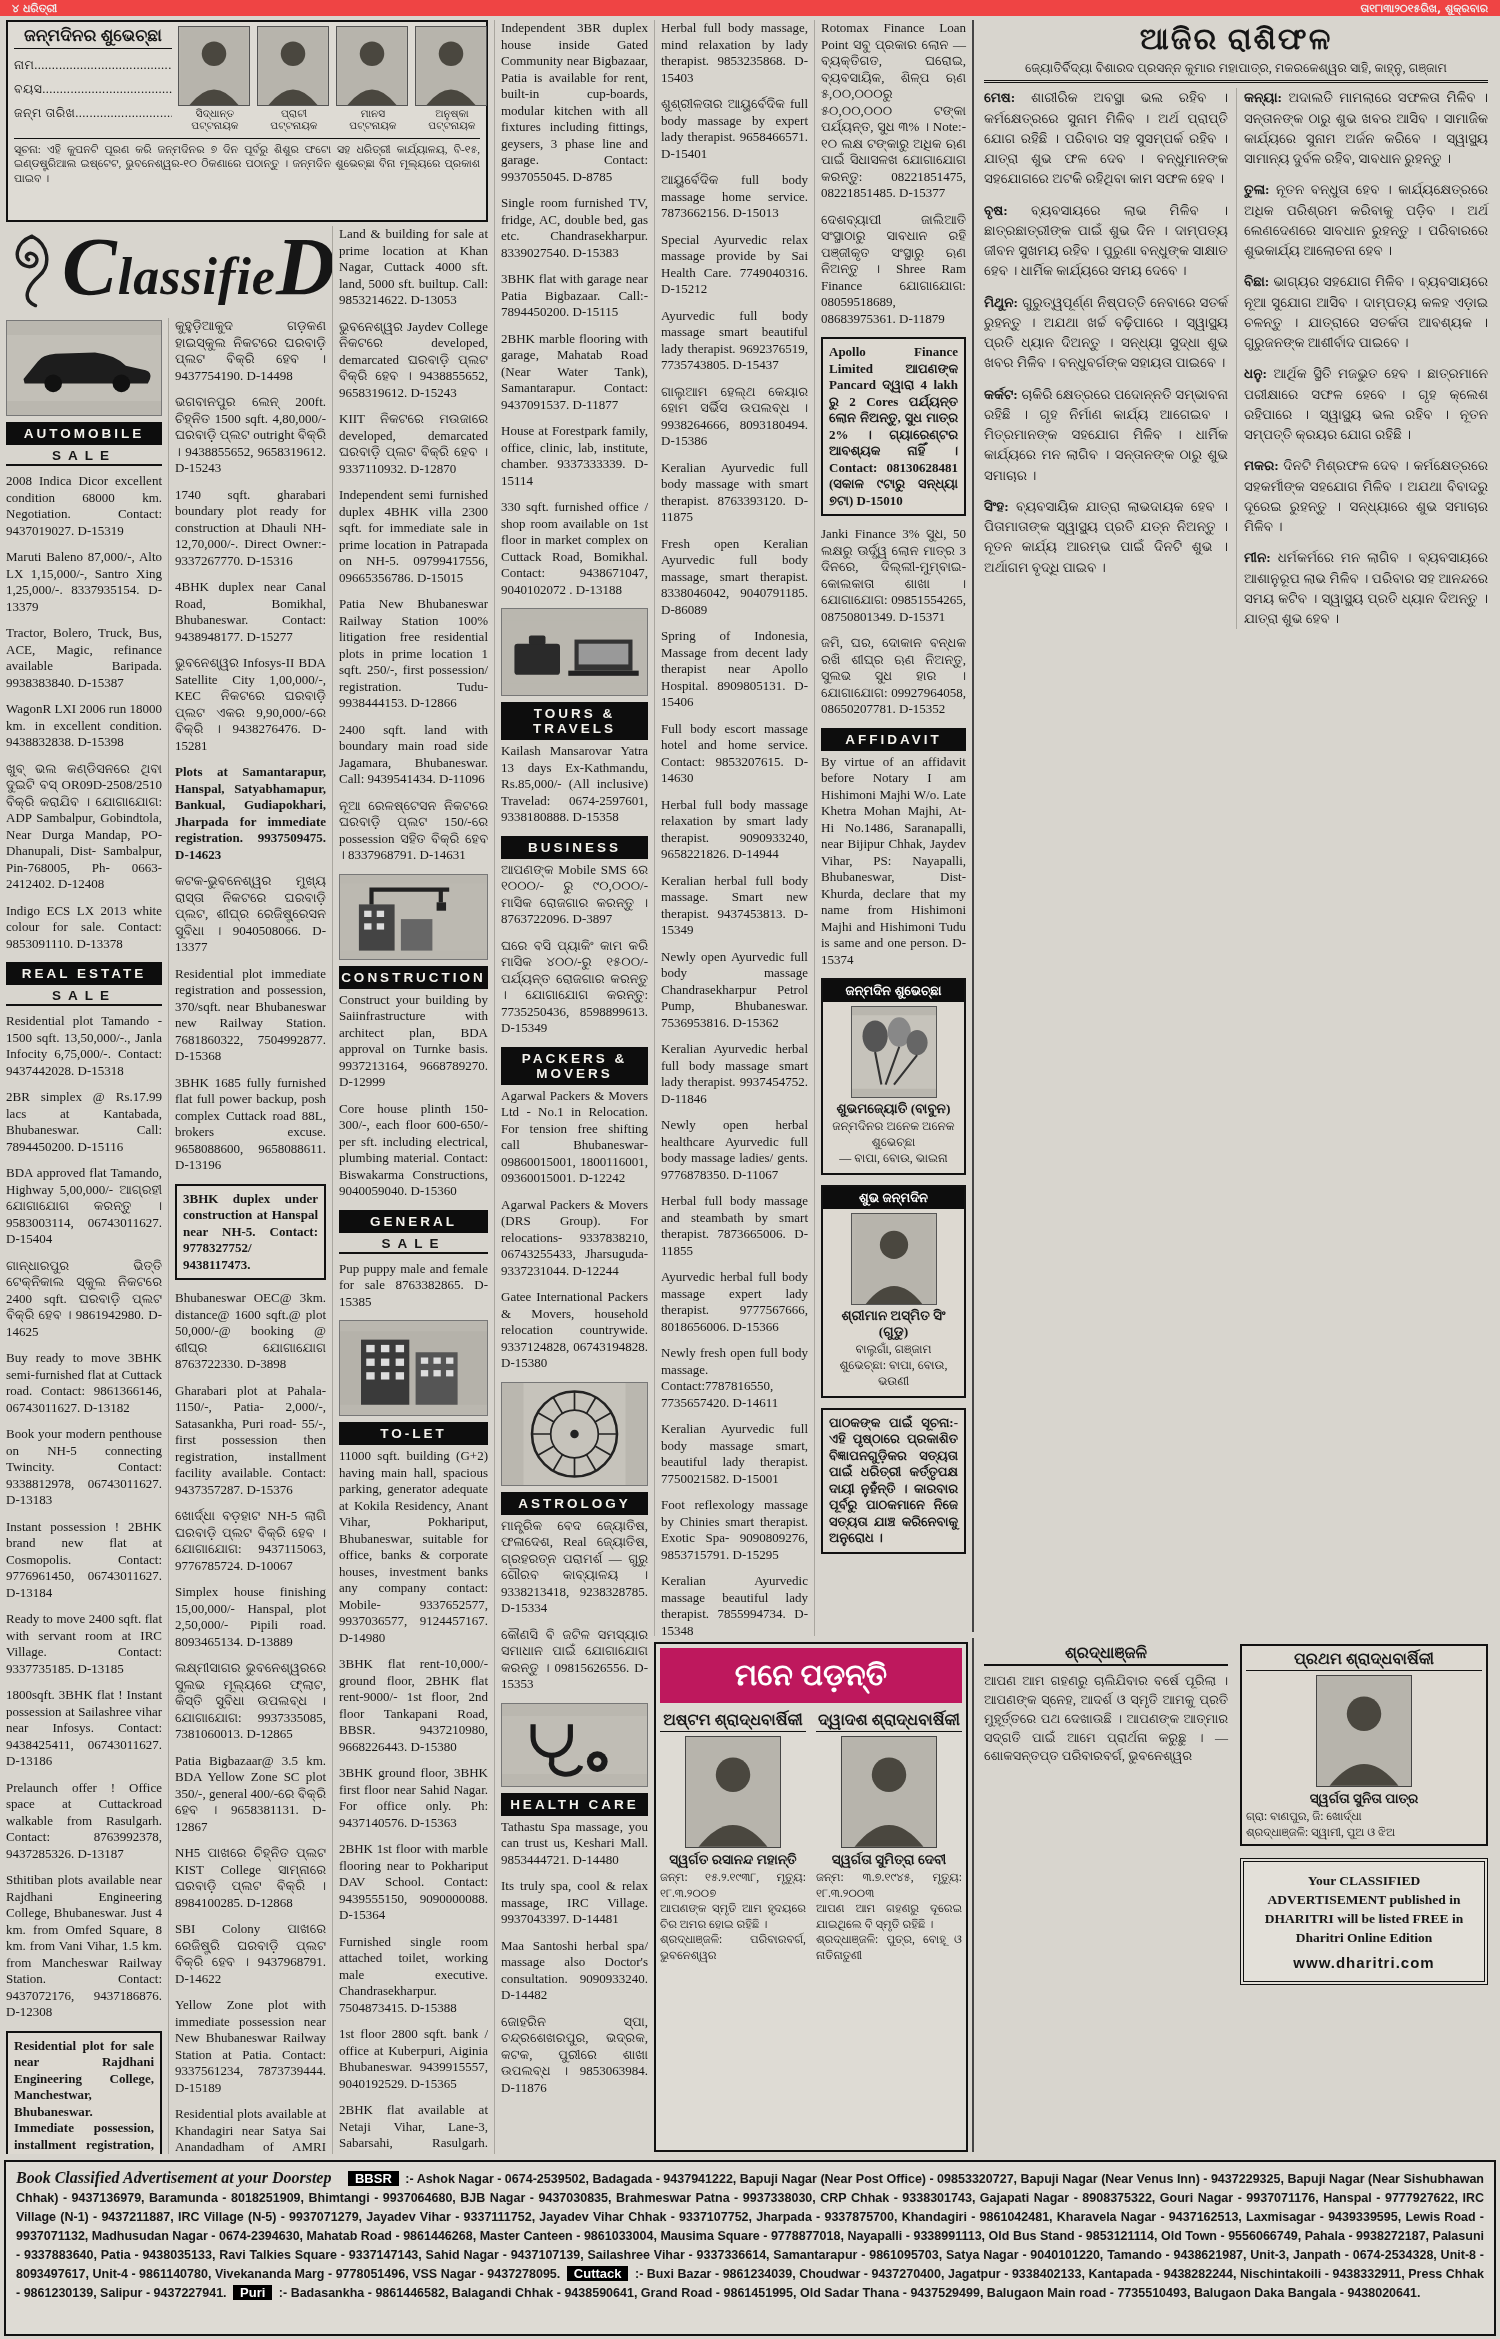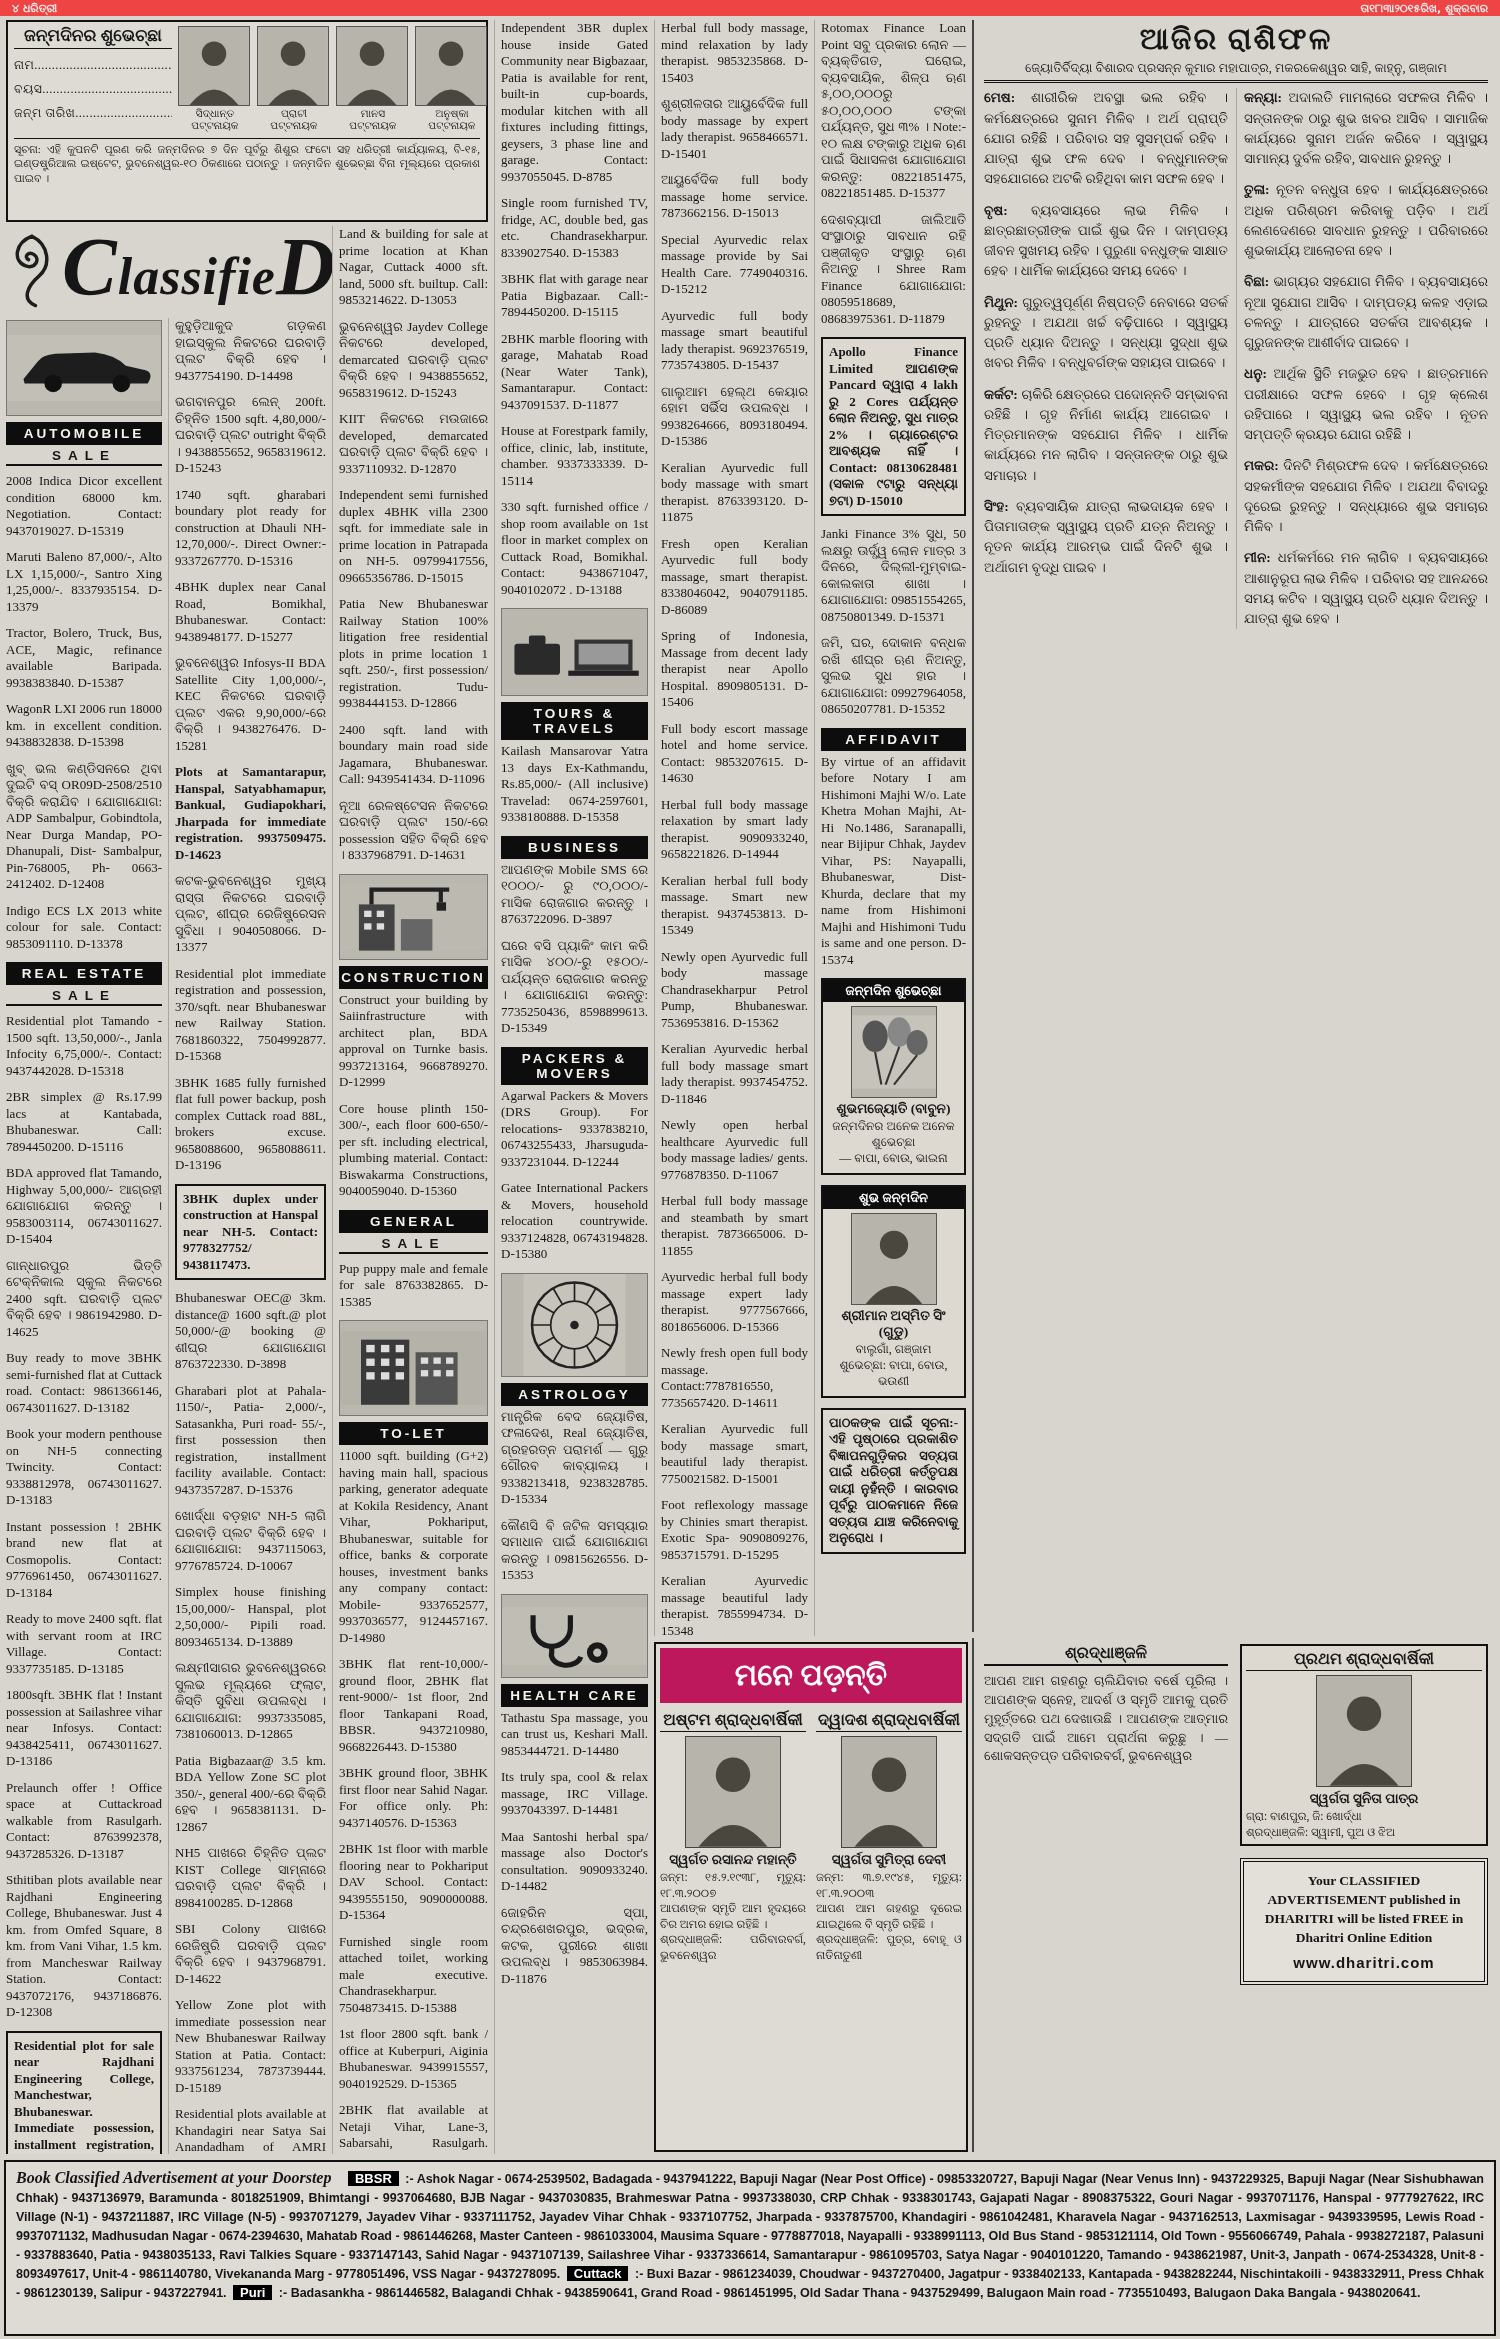--- a/index.html
+++ b/index.html
@@ -293,20 +293,21 @@
           <rect x="74" y="22" width="48" height="20" fill="#999"></rect>
           <rect x="64" y="48" width="68" height="5" fill="#222"></rect>
         </svg>
       </div>
       <div class="banner">TOURS &amp; TRAVELS</div>
       <p class="ad">Kailash Mansarovar Yatra 13 days Ex-Kathmandu, Rs.85,000/- (All inclusive) Travelad: 0674-2597601, 9338180888.  D-15358</p>
       <div class="banner">BUSINESS</div>
       <p class="ad">ଆପଣଙ୍କ Mobile SMS ରେ ୧୦୦୦/- ରୁ ୯୦,୦୦୦/- ମାସିକ ରୋଜଗାର କରନ୍ତୁ । 8763722096.  D-3897</p>
       <p class="ad">ଘରେ ବସି ପ୍ୟାକିଂ କାମ କରି ମାସିକ ୪୦୦/-ରୁ ୧୫୦୦/- ପର୍ଯ୍ୟନ୍ତ ରୋଜଗାର କରନ୍ତୁ । ଯୋଗାଯୋଗ କରନ୍ତୁ: 7735250436, 8598899613.  D-15349</p>
       <div class="banner">PACKERS &amp; MOVERS</div>
+      <p class="ad">Agarwal Packers &amp; Movers Ltd - No.1 in Relocation. For tension free shifting call Bhubaneswar- 09860015001, 1800116001, 09360015001.  D-12242</p>
       <p class="ad">Agarwal Packers &amp; Movers (DRS Group). For relocations- 9337838210, 06743255433, Jharsuguda- 9337231044.  D-12244</p>
       <p class="ad">Gatee International Packers &amp; Movers, household relocation countrywide. 9337124828, 06743194828.  D-15380</p>
       <div class="pic" style="height: 104px;">
         <svg viewBox="0 0 120 120" xmlns="http://www.w3.org/2000/svg">
           <rect width="120" height="120" fill="#c6c3bb"></rect>
           <circle cx="60" cy="60" r="50" fill="none" stroke="#222" stroke-width="3"></circle>
           <circle cx="60" cy="60" r="28" fill="none" stroke="#222" stroke-width="2"></circle>
           <path d="M88 60 L110 60 M84 74 L103 85 M74 84 L85 103 M60 88 L60 110 M46 84 L35 103 M36 74 L17 85 M32 60 L10 60 M36 46 L17 35 M46 36 L35 17 M60 32 L60 10 M74 36 L85 17 M84 46 L103 35" stroke="#222" stroke-width="2"></path>
           <circle cx="60" cy="60" r="5" fill="#222"></circle>
         </svg>

